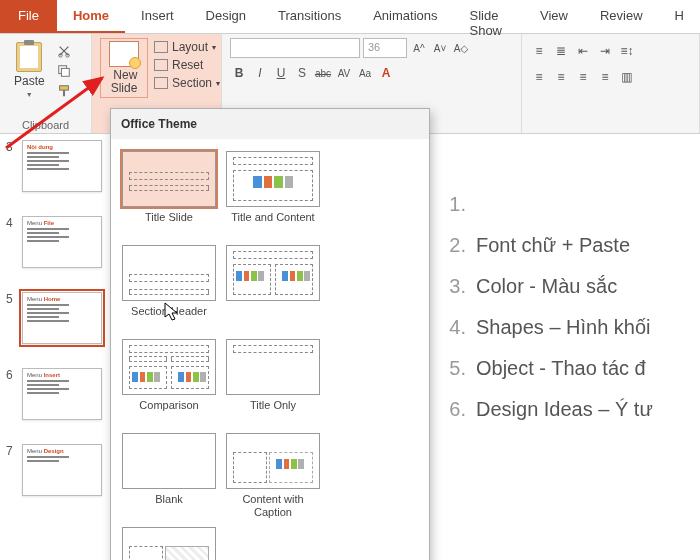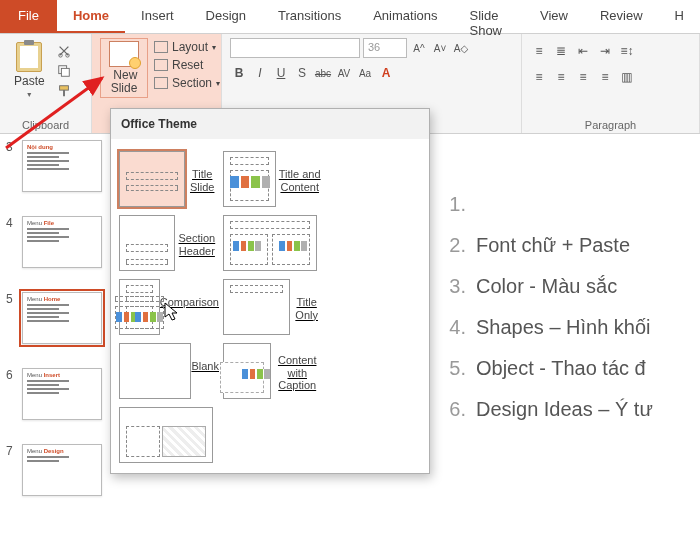--- a/index.html
+++ b/index.html
@@ -58,21 +58,21 @@
 .thumb-slide.sel { outline: 2px solid #ce4b27; outline-offset: 1px; }
 .thumb-slide .t-title { font-size: 6px; }
 .thumb-slide .t-title .accent { color: #ce4b27; font-weight: bold; }
 .thumb-slide .t-line { height: 2px; margin: 2px 0; background: #888; width: 60%; }
 .thumb-slide .t-line.s { width: 45%; }
 
 
 .gallery { position: absolute; left: 110px; top: 108px; width: 320px; background: #fff; border: 1px solid #b0b0b0; box-shadow: 2px 4px 10px rgba(0,0,0,.25); z-index: 50; font-size: 12px; }
 .gallery-header { padding: 8px 10px; font-weight: 600; color: #333; background: #f2f2f2; }
 .layout-grid { display: flex; flex-wrap: wrap; padding: 8px 6px; gap: 2px 0; }
-.layout-item { width: 104px; display: flex; flex-direction: row; align-items: center; padding: 4px 2px 2px; text-decoration: underline; }
+.layout-item { width: 104px; display: flex; flex-direction: column; align-items: center; padding: 4px 2px 2px; }
 .layout-item.hov .layout-thumb { outline: 2px solid #ce8060; background: #fadbd0; }
 .layout-thumb { width: 94px; height: 56px; border: 1px solid #999; background: #fff; position: relative; }
 .layout-label { font-size: 11px; color: #444; text-align: center; margin-top: 4px; line-height: 1.15; min-height: 26px; }
 .lt-titlebar { position: absolute; left: 6px; right: 6px; top: 5px; height: 8px; border: 1px dashed #888; }
 .lt-sub { position: absolute; left: 6px; right: 6px; top: 18px; height: 6px; border: 1px dashed #888; }
 .lt-big { position: absolute; left: 6px; right: 6px; top: 18px; bottom: 5px; border: 1px dashed #888; }
 .lt-half-l { position: absolute; left: 6px; width: 38px; top: 18px; bottom: 5px; border: 1px dashed #888; }
 .lt-half-r { position: absolute; right: 6px; width: 38px; top: 18px; bottom: 5px; border: 1px dashed #888; }
 .lt-cap-l { position: absolute; left: 6px; width: 38px; top: 16px; height: 6px; border: 1px dashed #888; }
 .lt-cap-r { position: absolute; right: 6px; width: 38px; top: 16px; height: 6px; border: 1px dashed #888; }
@@ -203,21 +203,20 @@
         <span class="fbtn">≡↕</span>
       </div>
       <div class="pararow">
         <span class="fbtn">≡</span>
         <span class="fbtn">≡</span>
         <span class="fbtn">≡</span>
         <span class="fbtn">≡</span>
         <span class="fbtn">▥</span>
       </div>
     </div>
-    <div class="group-label">Paragraph</div>
   </div>
 
 </div>
 
 <div class="thumbs">
   <div class="thumb-item">
     <div class="thumb-num">3</div>
     <div class="thumb-slide">
       <div class="t-title"><span></span><span class="accent">Nội dung</span></div>
       <div class="t-line"></div>

